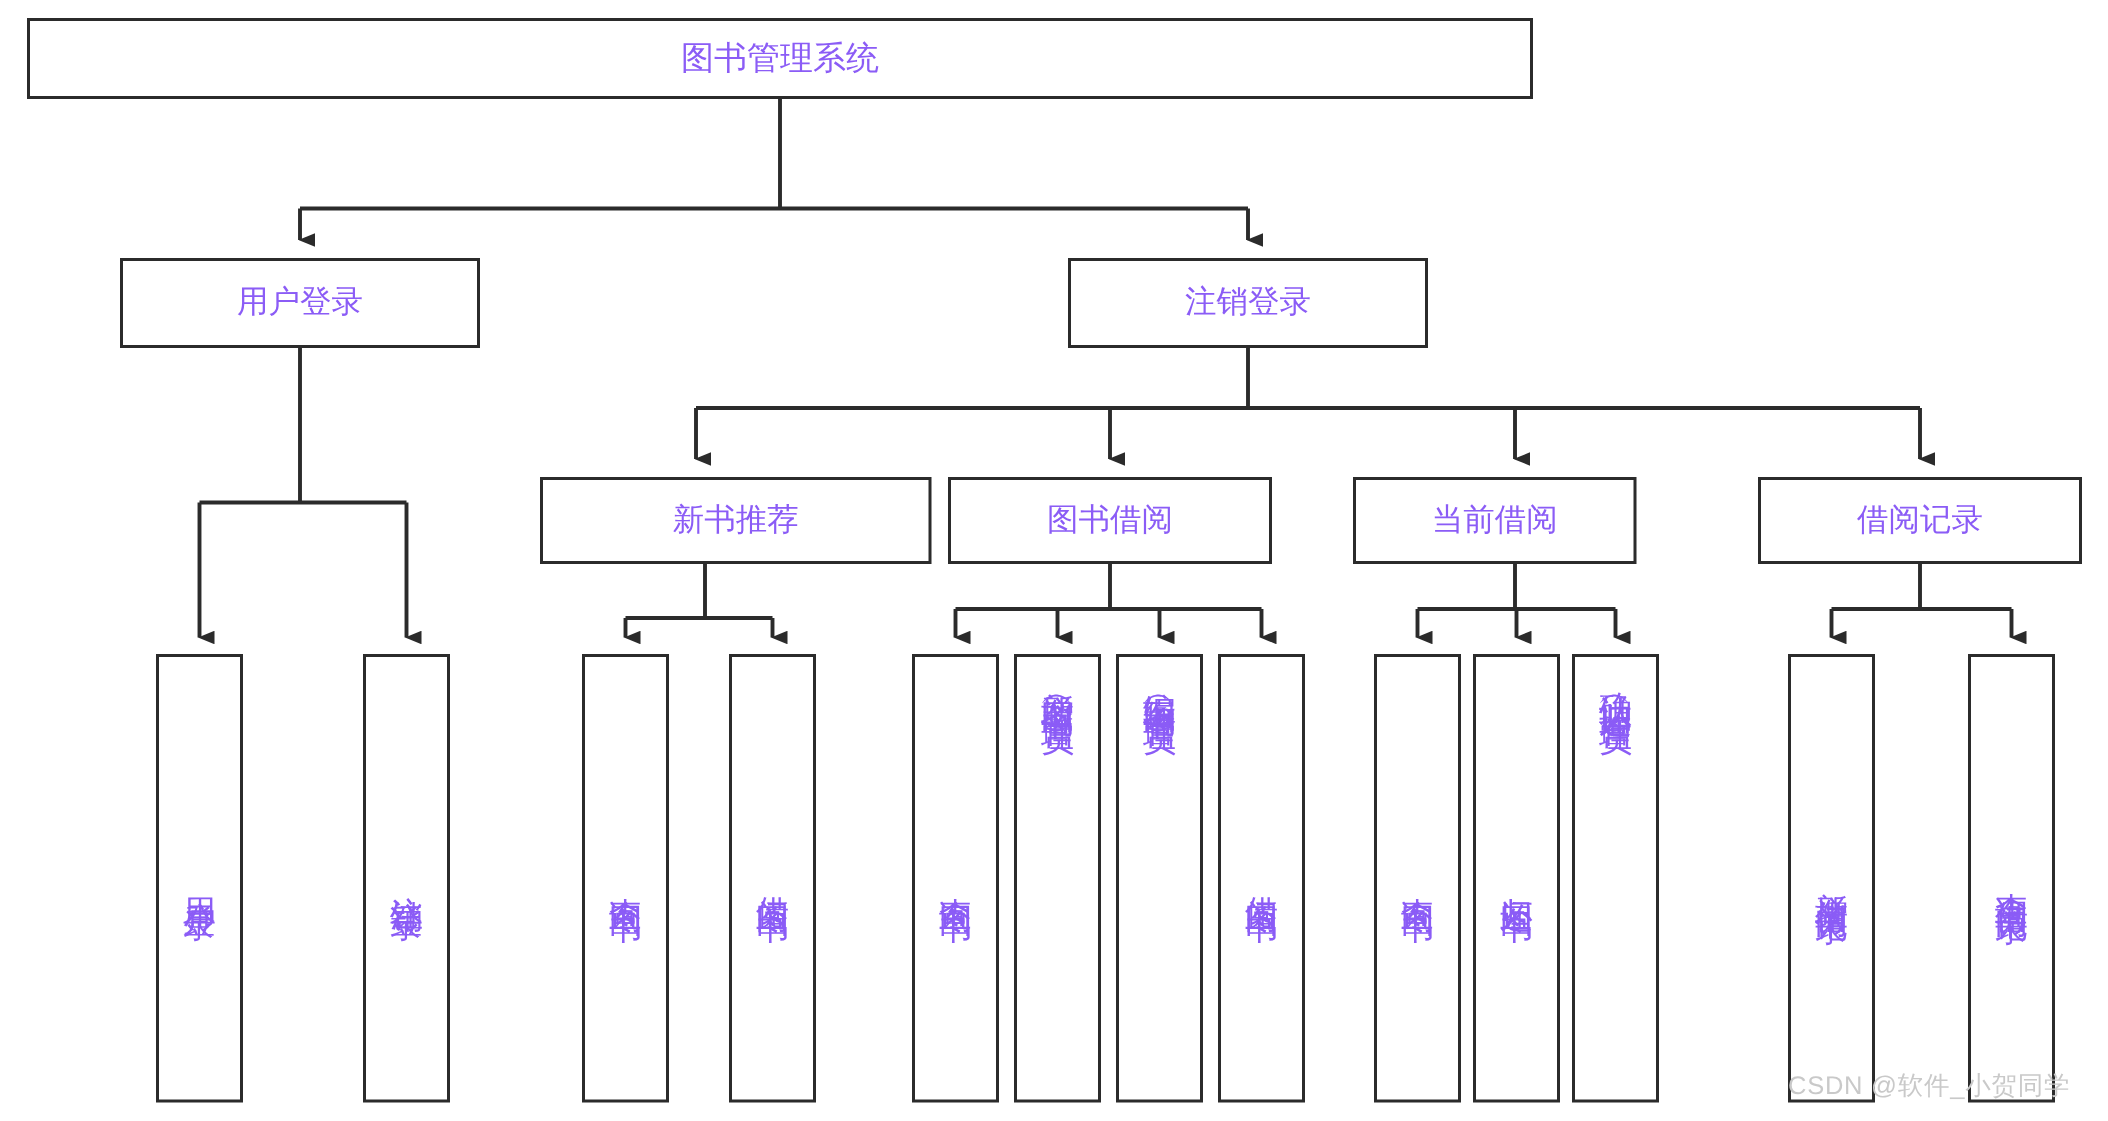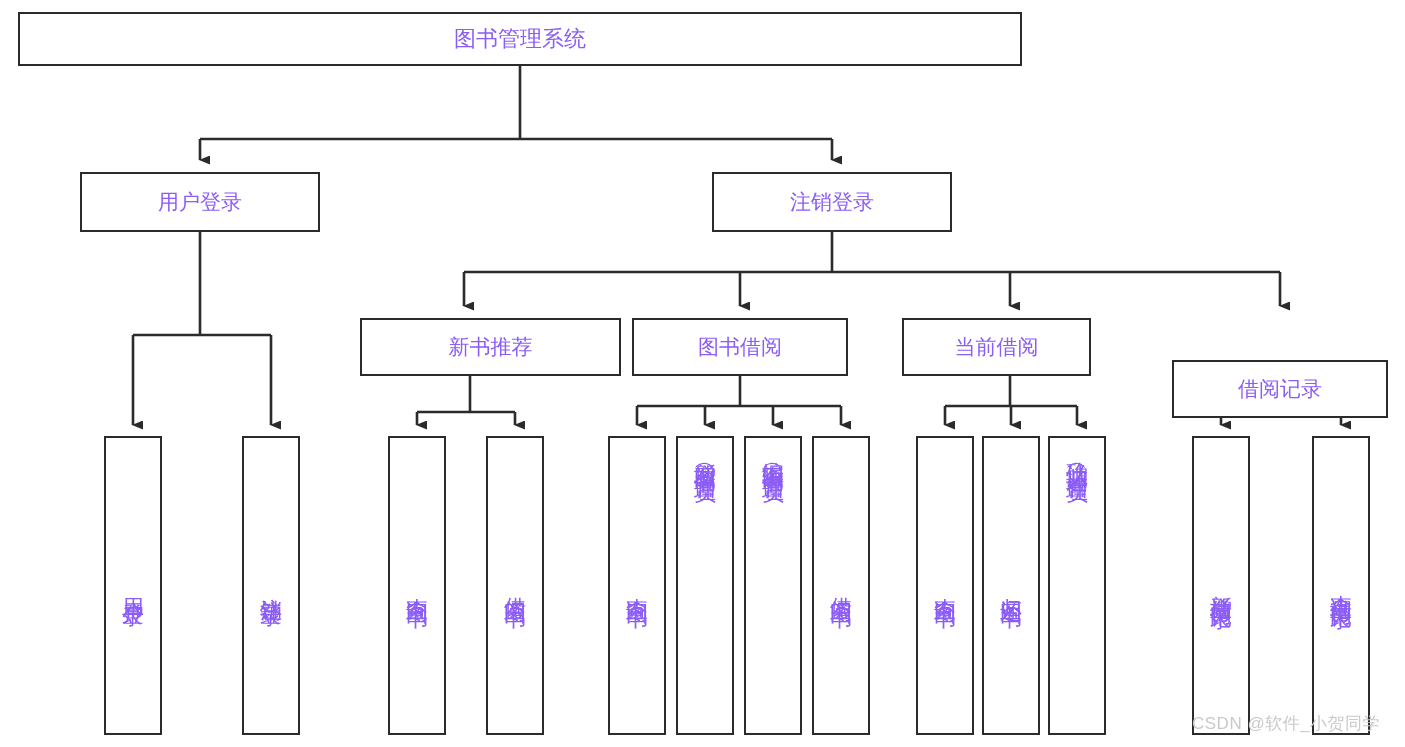--- a/index.html
+++ b/index.html
@@ -140,21 +140,21 @@
 
   <div class="node horiz" style="left:360px; top:318px; width:261px; height:58px;">
     <span class="label">新书推荐</span>
   </div>
   <div class="node horiz" style="left:632px; top:318px; width:216px; height:58px;justify-content:center;">
     <span class="label">图书借阅</span>
   </div>
   <div class="node horiz" style="left:902px; top:318px; width:189px; height:58px;">
     <span class="label">当前借阅</span>
   </div>
-  <div class="node horiz" style="left:1172px; top:318px; width:216px; height:58px;margin-top:42px;">
+  <div class="node horiz" style="left:1172px; top:318px; width:216px; height:58px;">
     <span class="label">借阅记录</span>
   </div>
 
   <div class="node vert centered" style="left:104px; top:436px; width:58px; height:299px;">
     <span class="label">用户登录</span>
   </div>
   <div class="node vert centered" style="left:242px; top:436px; width:58px; height:299px;">
     <span class="label">注销登录</span>
   </div>
   <div class="node vert centered" style="left:388px; top:436px; width:58px; height:299px;">

